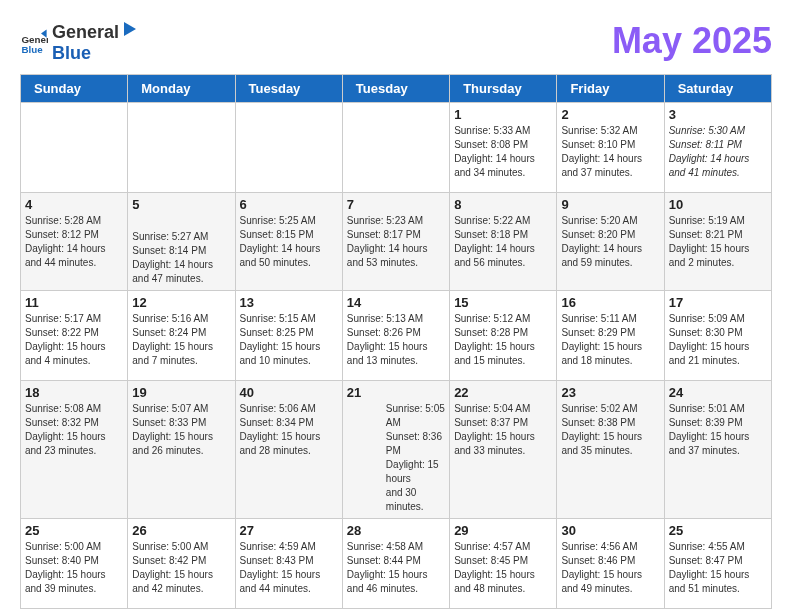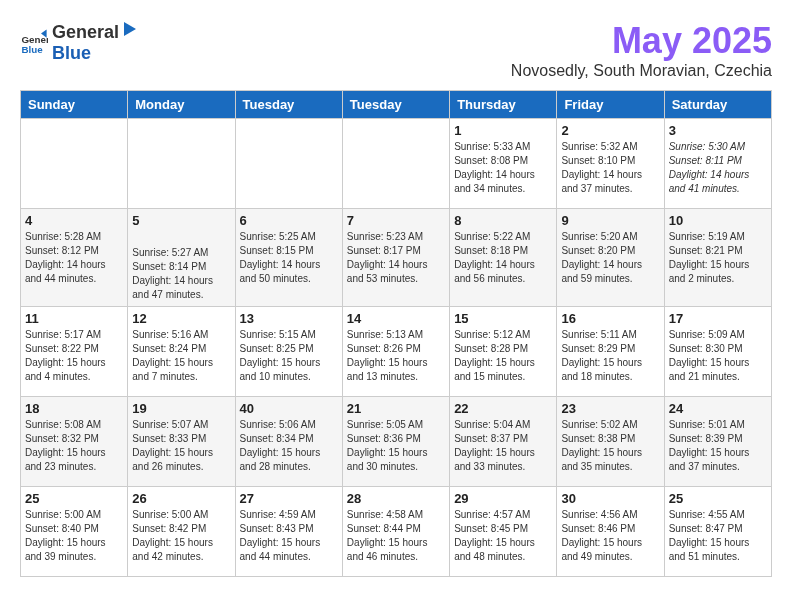--- a/index.html
+++ b/index.html
@@ -49,21 +49,21 @@
     }
     table {
       width: 100%;
       border-collapse: collapse;
       table-layout: fixed;
     }
     thead tr th {
       background-color: #1a6bbf;
       color: white;
       text-align: left;
-      padding: 6px 7px;
+      padding: 6px 13px;
       font-size: 13px;
       font-weight: bold;
       border: 1px solid #ccc;
     }
     tbody tr td {
       vertical-align: top;
       border: 1px solid #ccc;
       padding: 4px;
       height: 90px;
       font-size: 10.5px;
@@ -103,21 +103,20 @@
         <span class="logo-text-general">General</span>
         <svg width="18" height="18" viewBox="0 0 18 18" style="margin: 0 1px;">
           <polygon points="4,2 16,9 4,16" fill="#1a6bbf"></polygon>
         </svg>
       </div>
       <div class="logo-text-blue">Blue</div>
     </div>
   </div>
   <div class="title-block">
     <div class="month-title">May 2025</div>
-    <div class="subtitle">Novosedly, South Moravian, Czechia</div>
   </div>
 </div>
 
 <table>
   <thead>
     <tr>
     <th>Sunday</th>
         <th>Monday</th>
         <th>Tuesday</th>
         <th>Tuesday</th>
@@ -273,21 +272,21 @@
         </td>
         <td>
           <div class="day-number">40</div>
           <div class="cell-content" style="white-space: pre-line;">Sunrise: 5:06 AM
 Sunset: 8:34 PM
 Daylight: 15 hours
 and 28 minutes.</div>
         </td>
         <td>
           <div class="day-number">21</div>
-          <div class="cell-content" style="white-space: pre-line;">Sunrise: 5:05 AM
+          <div class="cell-content" style="white-space: pre-line; margin-left: 39px;">Sunrise: 5:05 AM
 Sunset: 8:36 PM
 Daylight: 15 hours
 and 30 minutes.</div>
         </td>
         <td>
           <div class="day-number">22</div>
           <div class="cell-content" style="white-space: pre-line;">Sunrise: 5:04 AM
 Sunset: 8:37 PM
 Daylight: 15 hours
 and 33 minutes.</div>

